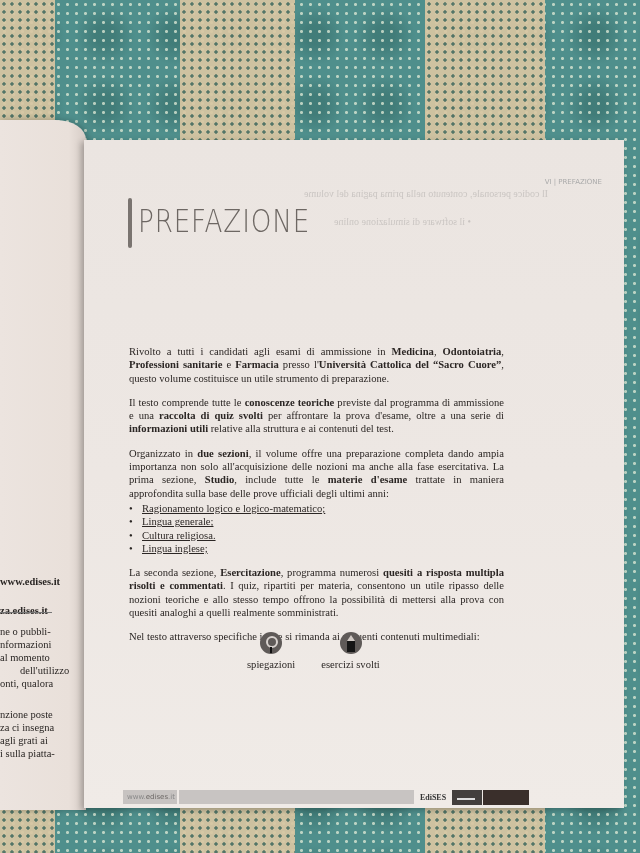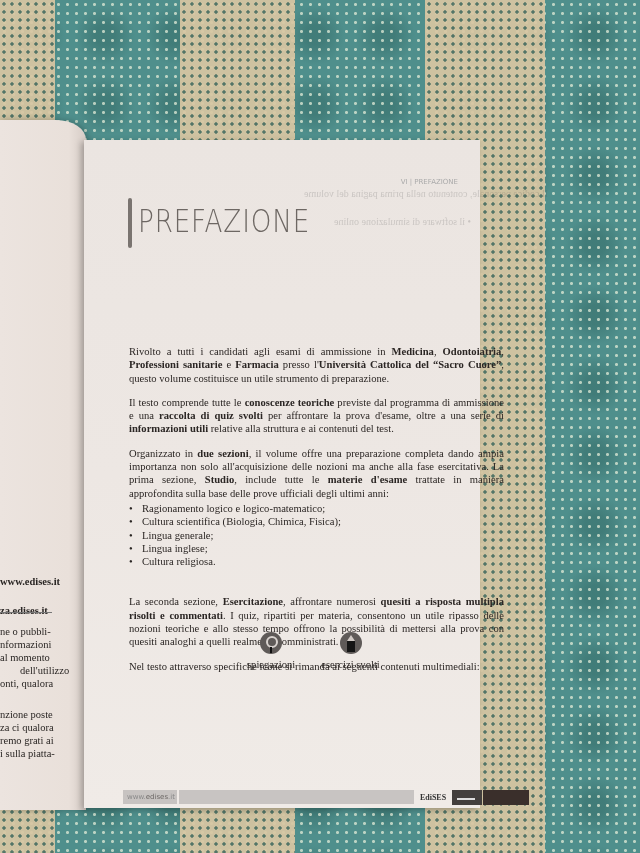--- a/index.html
+++ b/index.html
@@ -11,30 +11,30 @@
     background-size:9px 9px, 70px 70px;
     font-family:"Liberation Serif","DejaVu Serif",serif;}
   .stripe{position:absolute;top:0;height:853px;
     background-image:radial-gradient(circle, rgba(60,100,90,0.85) 1.4px, transparent 2px);
     background-size:8px 8px;background-color:#d9c7a3;opacity:.92;}
   .left-page{position:absolute;left:0;top:120px;width:86px;height:690px;
     background:linear-gradient(90deg,#ece4df 0%,#e9e0da 80%,#d6ccc6 100%);
     border-top-right-radius:30px 20px;box-shadow:2px 0 6px rgba(0,0,0,.25);}
   .left-page .snippet{position:absolute;left:0;font-size:10.5px;color:#2a2624;white-space:nowrap;line-height:13px;}
   .left-rule{position:absolute;left:0;width:52px;top:612px;height:1px;background:#777;}
-  .page{position:absolute;left:84px;top:140px;width:396px;height:668px;
+  .page{position:absolute;left:84px;top:140px;width:540px;height:668px;
     background:linear-gradient(180deg,#ebe5e1 0%,#ede7e3 50%,#f0ebe7 100%);
     box-shadow:-3px 2px 6px rgba(0,0,0,.25);}
   .ghost{position:absolute;color:rgba(80,80,80,.22);font-size:10px;white-space:nowrap;transform:scaleX(-1);}
   .title-bar{position:absolute;left:44px;top:58px;width:4px;height:50px;background:#7a7470;border-radius:2px;}
   .title{position:absolute;left:54px;top:62px;font-family:"DejaVu Sans","Liberation Sans",sans-serif;
     font-size:32px;letter-spacing:1px;color:#6d6763;font-weight:300;transform:scaleX(.82);transform-origin:left;}
   .body{position:absolute;left:45px;top:197px;width:375px;font-size:10.6px;line-height:13.3px;color:#2b2624;text-align:justify;}
   .body p{margin:8px 0 11px 0;}
-  .body ul{margin:0 0 27px 0;padding-left:13px;list-style:none;}
+  .body ul{margin:0 0 11px 0;padding-left:13px;list-style:none;text-decoration:underline;}
   .body li{position:relative;}
   .body li:before{content:"•";position:absolute;left:-13px;}
   .icons{position:absolute;top:492px;left:163px;display:flex;gap:26px;}
   .icon-item{display:flex;flex-direction:column;align-items:center;font-size:10.6px;color:#2b2624;}
   .circle{width:22px;height:22px;border-radius:50%;background:#5f5a58;position:relative;margin-bottom:5px;}
   .mag{position:absolute;left:6px;top:4px;width:8px;height:8px;border:2px solid #d8d2ce;border-radius:50%;}
   .mag-h{position:absolute;left:10px;top:15px;width:2px;height:6px;background:#111;}
   .pen{position:absolute;left:7px;top:9px;width:8px;height:11px;background:#151515;}
   .pen-tip{position:absolute;left:7px;top:3px;width:0;height:0;border-left:4px solid transparent;border-right:4px solid transparent;border-bottom:6px solid #d0c9c4;}
   .footer{position:absolute;left:39px;top:650px;height:14px;display:flex;align-items:center;}
@@ -57,45 +57,44 @@
 <div class="left-page">
   <div class="snippet" style="top:455px;font-weight:bold;">www.edises.it</div>
   <div class="snippet" style="top:484px;font-weight:bold;">za.edises.it</div>
   <div class="left-rule" style="top:492px;"></div>
   <div class="snippet" style="top:505px;">ne o pubbli-</div>
   <div class="snippet" style="top:518px;">nformazioni</div>
   <div class="snippet" style="top:531px;text-align:right;">al momento</div>
   <div class="snippet" style="top:544px;padding-left:20px;">dell'utilizzo</div>
   <div class="snippet" style="top:557px;">onti, qualora</div>
   <div class="snippet" style="top:588px;">nzione poste</div>
-  <div class="snippet" style="top:601px;">za ci qualora</div>
-  <div class="snippet" style="top:614px;">remo grati ai</div>
+  <div class="snippet" style="top:601px;">za ci insegna</div>
+  <div class="snippet" style="top:614px;">agli grati ai</div>
   <div class="snippet" style="top:627px;">i sulla piatta-</div>
 </div>
 
 <div class="page">
   <div class="header-run">VI | PREFAZIONE</div>
   <div class="ghost" style="left:220px;top:48px;">Il codice personale, contenuto nella prima pagina del volume</div>
   <div class="ghost" style="left:250px;top:76px;">• il software di simulazione online</div>
 
   <div class="title-bar"></div>
   <div class="title">PREFAZIONE</div>
 
   <div class="body">
     <p><span>Rivolto a tutti i candidati agli esami di ammissione in </span><b>Medicina</b><span>, </span><b>Odontoiatria</b><span>, </span><b>Professioni sanitarie</b><span> e </span><b>Farmacia</b><span> presso l'</span><b>Università Cattolica del “Sacro Cuore”</b><span>, questo volume costituisce un utile strumento di preparazione.</span></p>
     <p><span>Il testo comprende tutte le </span><b>conoscenze teoriche</b><span> previste dal programma di ammissione e una </span><b>raccolta di quiz svolti</b><span> per affrontare la prova d'esame, oltre a una serie di </span><b>informazioni utili</b><span> relative alla struttura e ai contenuti del test.</span></p>
     <p style="margin-bottom:2px;"><span>Organizzato in </span><b>due sezioni</b><span>, il volume offre una preparazione completa dando ampia importanza non solo all'acquisizione delle nozioni ma anche alla fase esercitativa. La prima sezione, </span><b>Studio</b><span>, include tutte le </span><b>materie d'esame</b><span> trattate in maniera approfondita sulla base delle prove ufficiali degli ultimi anni:</span></p>
     <ul>
       <li>Ragionamento logico e logico-matematico;</li>
-      <li>Cultura scientifica (Biologia, Chimica, Fisica);</li>
       <li>Lingua generale;</li>
+      <li>Cultura religiosa.</li>
       <li>Lingua inglese;</li>
-      <li>Cultura religiosa.</li>
     </ul>
-    <p><span>La seconda sezione, </span><b>Esercitazione</b><span>, affrontare numerosi </span><b>quesiti a risposta multipla risolti e commentati</b><span>. I quiz, ripartiti per materia, consentono un utile ripasso delle nozioni teoriche e allo stesso tempo offrono la possibilità di mettersi alla prova con quesiti analoghi a quelli realmente somministrati.</span></p>
+    <p><span>La seconda sezione, </span><b>Esercitazione</b><span>, programma numerosi </span><b>quesiti a risposta multipla risolti e commentati</b><span>. I quiz, ripartiti per materia, consentono un utile ripasso delle nozioni teoriche e allo stesso tempo offrono la possibilità di mettersi alla prova con quesiti analoghi a quelli realmente somministrati.</span></p>
     <p>Nel testo attraverso specifiche icone si rimanda ai seguenti contenuti multimediali:</p>
   </div>
 
   <div class="icons">
     <div class="icon-item">
       <div class="circle">
           <div class="mag"></div>
           <div class="mag-h"></div>
         </div>
       <span>spiegazioni</span>

